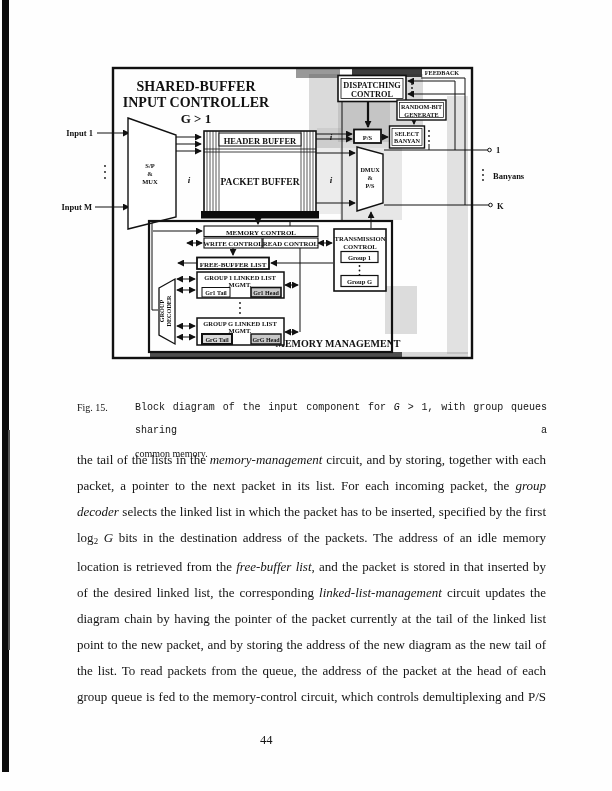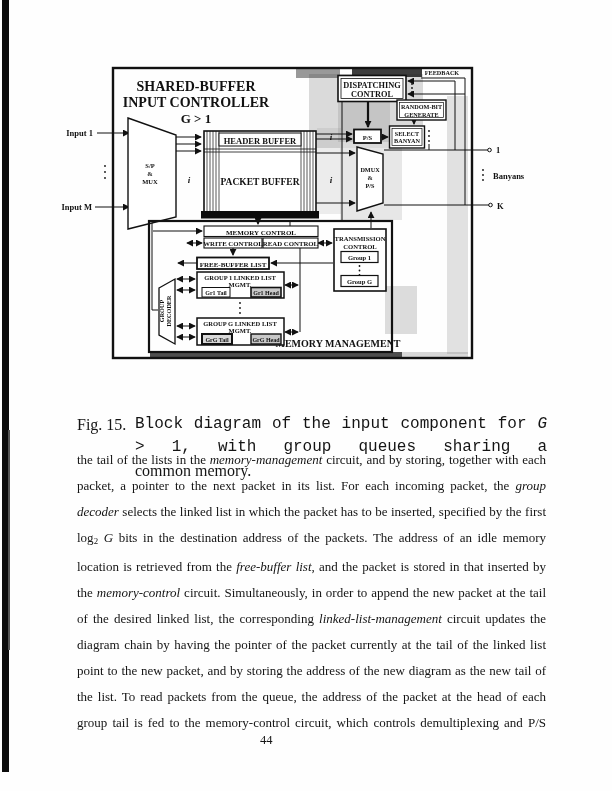--- a/index.html
+++ b/index.html
@@ -2,21 +2,21 @@
 <html><head>
 <meta charset="utf-8">
 <style>
   html,body{margin:0;padding:0;background:#e8e8e8;}
   #page{position:relative;width:612px;height:791px;background:#fefefe;overflow:hidden;
         font-family:"Liberation Serif",serif;color:#141414;}
   #binding-bar{position:absolute;left:2px;top:0;width:7px;height:772px;background:#0c0c0c;}
   #binding-bar:after{content:"";position:absolute;right:-1px;top:430px;width:2px;height:220px;background:#555;}
   svg{position:absolute;left:0;top:0;}
   svg text{font-family:"Liberation Serif",serif;font-weight:bold;fill:#111;}
-  .caption{position:absolute;left:77px;top:413px;width:470px;font-size:16px;line-height:23px;}
+  .caption{position:absolute;left:77px;top:396px;width:470px;font-size:10px;line-height:23px;}
   .ctag{position:absolute;left:0;top:0;}
   .ctext{margin-left:58px;}
   .cl-just{text-align:justify;text-align-last:justify;font-family:Liberation Mono, monospace;}
   .bodytext{position:absolute;left:77px;top:447px;width:469px;font-size:13px;line-height:26px;}
   .bl{text-align:justify;text-align-last:justify;white-space:normal;}
   .bl i,.cl i{font-style:italic;}
   sub{font-size:0.68em;vertical-align:-0.25em;}
   .pagenum{position:absolute;left:260px;top:733px;width:60px;font-size:12.5px;}
 </style>
 </head>
@@ -267,22 +267,21 @@
       <div class="cl"><span>common memory.</span></div>
     </div>
   </div>
 
   <div class="bodytext">
     <div class="bl"><span>the tail of the lists in the </span><i>memory-management</i><span> circuit, and by storing, together with each</span></div>
     <div class="bl"><span>packet, a pointer to the next packet in its list. For each incoming packet, the </span><i>group</i></div>
     <div class="bl"><i>decoder</i><span> selects the linked list in which the packet has to be inserted, specified by the first</span></div>
     <div class="bl"><span>log</span><sub>2</sub><span> </span><i>G</i><span> bits in the destination address of the packets. The address of an idle memory</span></div>
     <div class="bl"><span>location is retrieved from the </span><i>free-buffer list</i><span>, and the packet is stored in that inserted by</span></div>
-    <div class="bl"><span>the </span><i>memory-control</i><span> circuit. Simultaneously, in order to append the new packet at the tail</span></div>
     <div class="bl"><span>of the desired linked list, the corresponding </span><i>linked-list-management</i><span> circuit updates the</span></div>
     <div class="bl"><span>diagram chain by having the pointer of the packet currently at the tail of the linked list</span></div>
     <div class="bl"><span>point to the new packet, and by storing the address of the new diagram as the new tail of</span></div>
     <div class="bl"><span>the list. To read packets from the queue, the address of the packet at the head of each</span></div>
-    <div class="bl"><span>group tail is fed to the memory-control circuit, which controls demultiplexing and P/S</span></div>
+    <div class="bl"><span>group queue is fed to the memory-control circuit, which controls demultiplexing and P/S</span></div>
   </div>
 
   <div class="pagenum">44</div>
 </div>
 
 </body></html>

